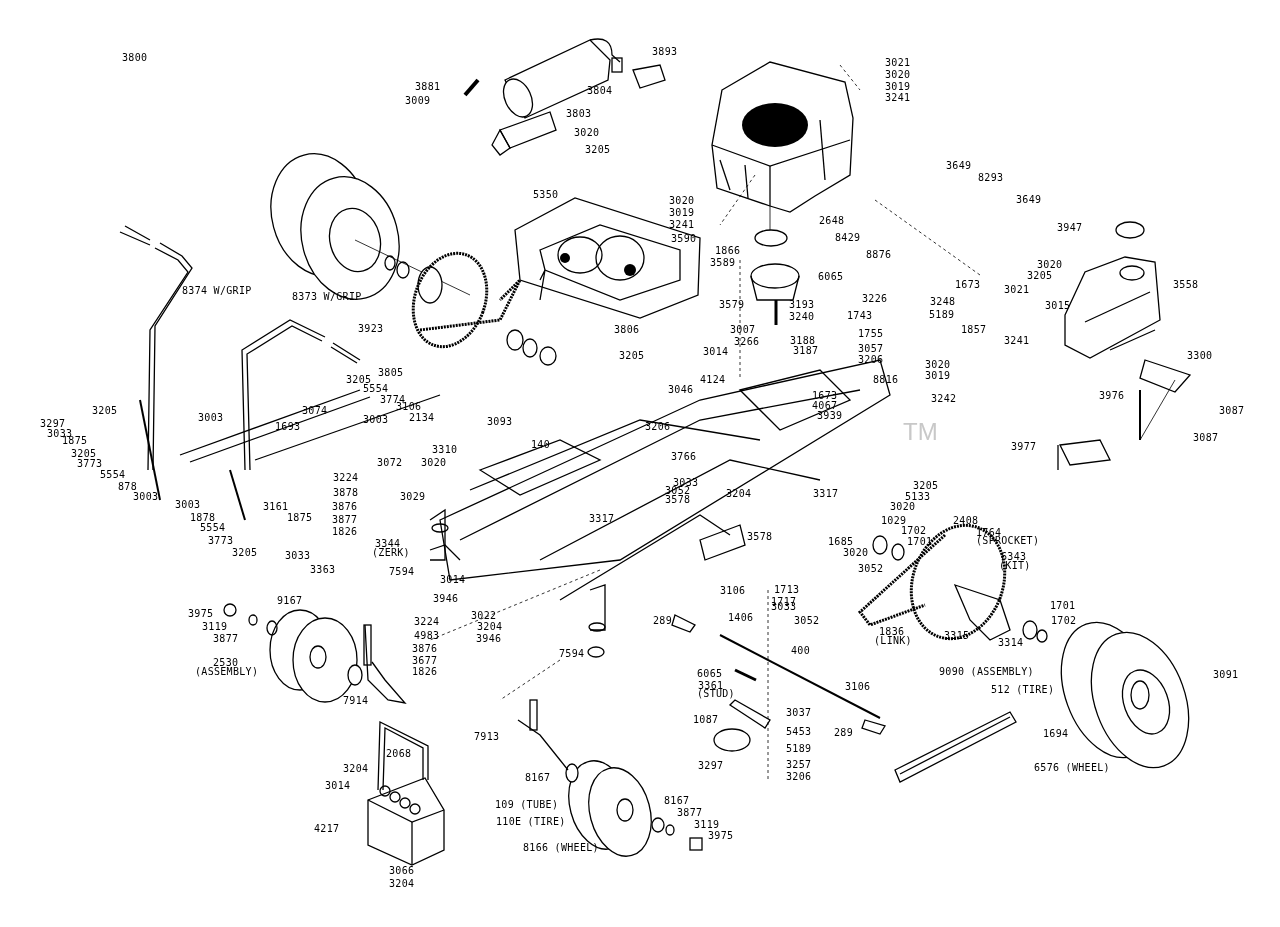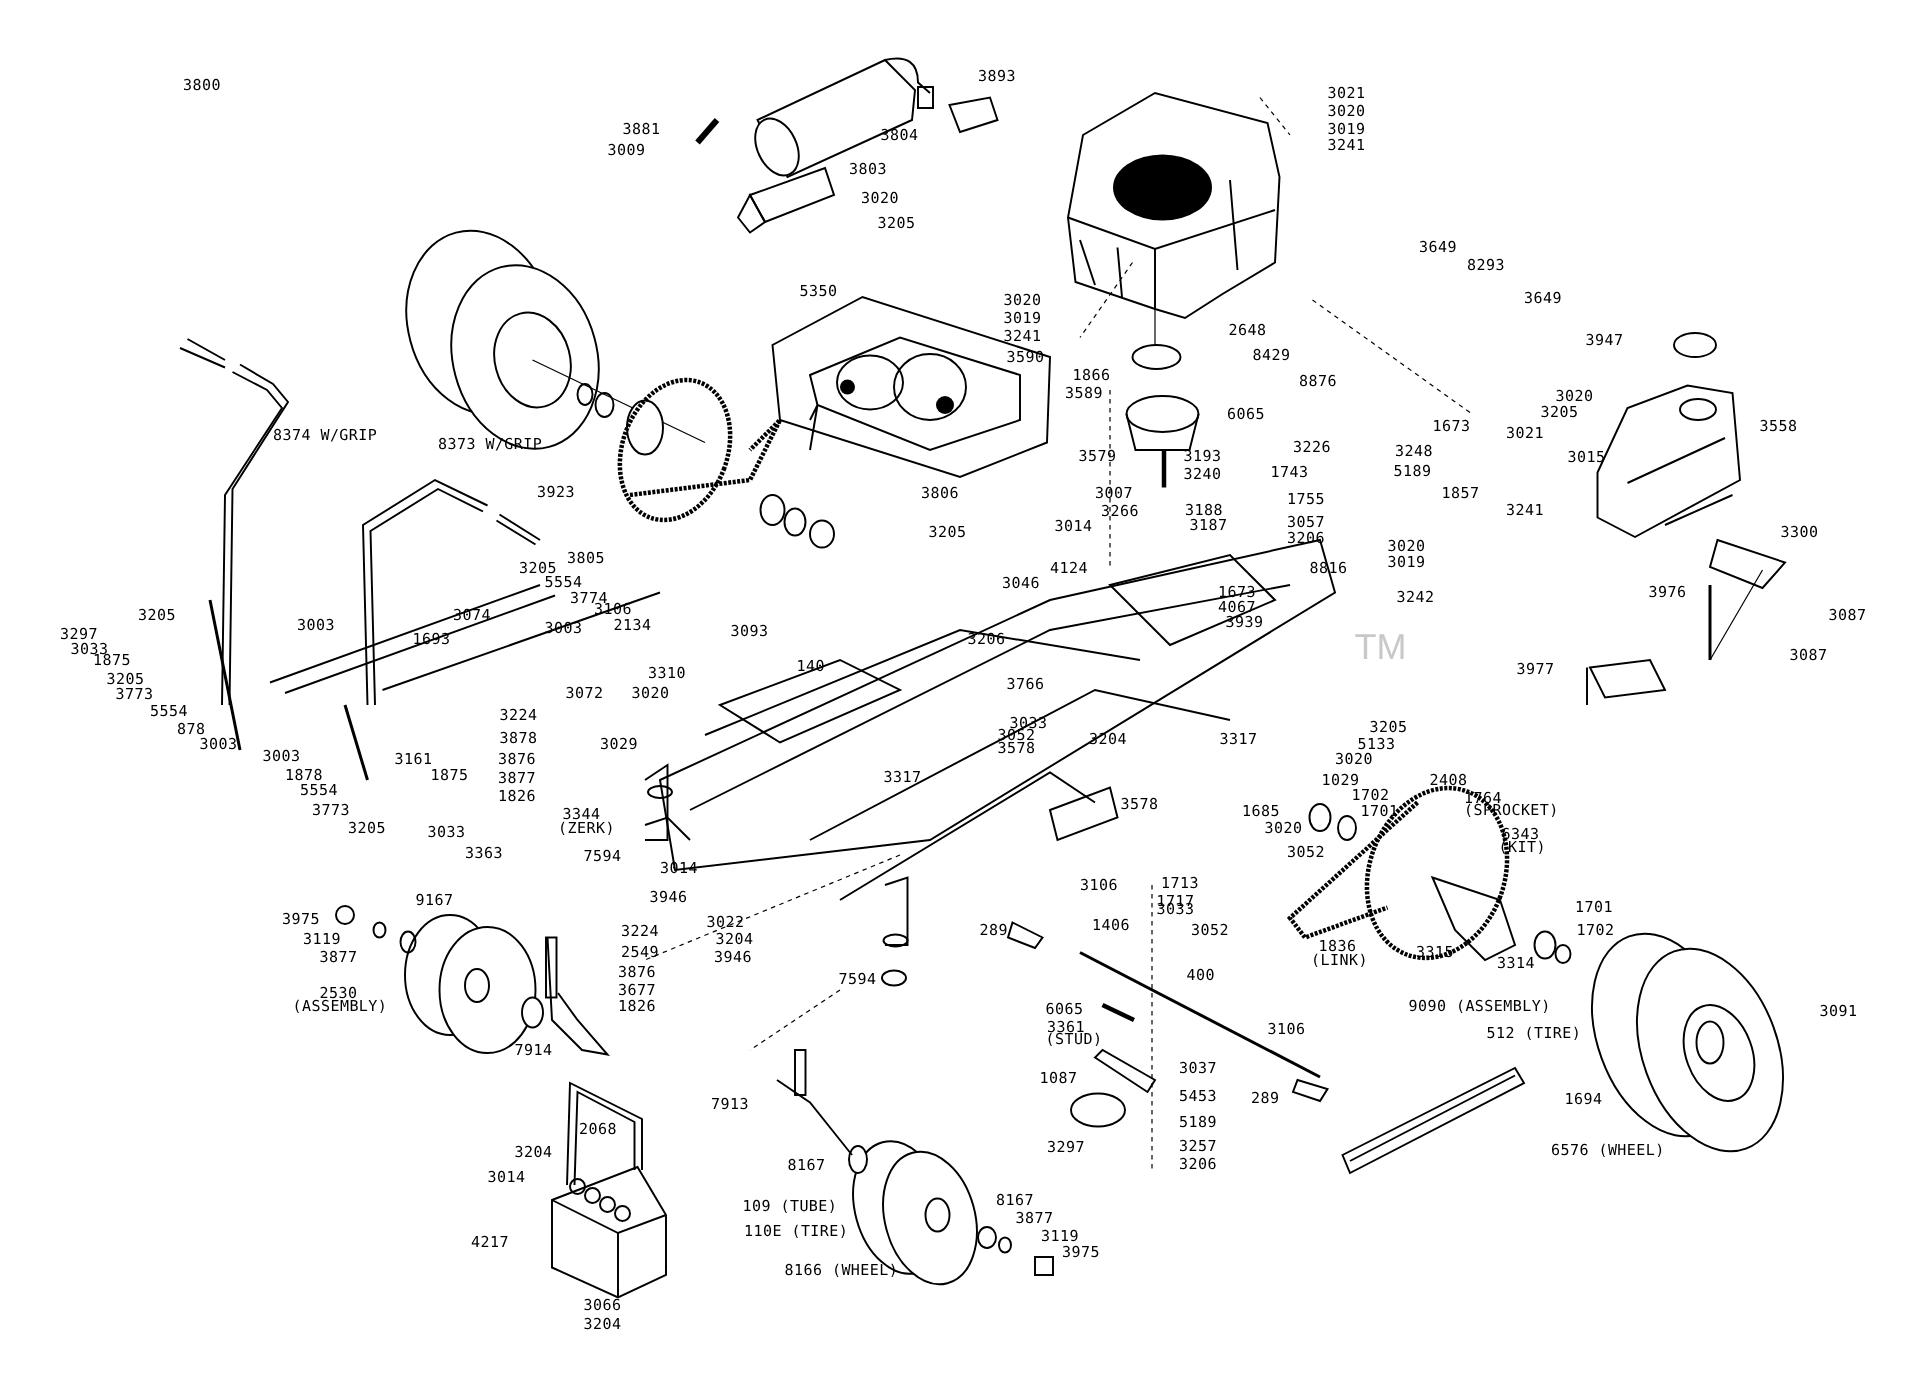--- a/index.html
+++ b/index.html
@@ -337,21 +337,21 @@
       <div class="lbl" style="left: 188px; top: 609px;">3975</div>
       <div class="lbl" style="left: 277px; top: 596px;">9167</div>
       <div class="lbl" style="left: 433px; top: 594px;">3946</div>
       <div class="lbl" style="left: 720px; top: 586px;">3106</div>
       <div class="lbl" style="left: 794px; top: 616px;">3052</div>
       <div class="lbl" style="left: 471px; top: 611px;">3022</div>
       <div class="lbl" style="left: 414px; top: 617px;">3224</div>
       <div class="lbl" style="left: 202px; top: 622px;">3119</div>
       <div class="lbl" style="left: 477px; top: 622px;">3204</div>
       <div class="lbl" style="left: 728px; top: 613px;">1406</div>
-      <div class="lbl" style="left: 414px; top: 631px;">2549</div>
+      <div class="lbl" style="left: 414px; top: 631px;">4983</div>
       <div class="lbl" style="left: 476px; top: 634px;">3946</div>
       <div class="lbl" style="left: 213px; top: 634px;">3877</div>
       <div class="lbl" style="left: 653px; top: 616px;">289</div>
       <div class="lbl" style="left: 1050px; top: 601px;">1701</div>
       <div class="lbl" style="left: 1051px; top: 616px;">1702</div>
       <div class="lbl" style="left: 879px; top: 627px;">1836</div>
       <div class="lbl" style="left: 944px; top: 631px;">3315</div>
       <div class="lbl" style="left: 998px; top: 638px;">3314</div>
       <div class="lbl" style="left: 874px; top: 636px;">(LINK)</div>
       <div class="lbl" style="left: 412px; top: 644px;">3876</div>

